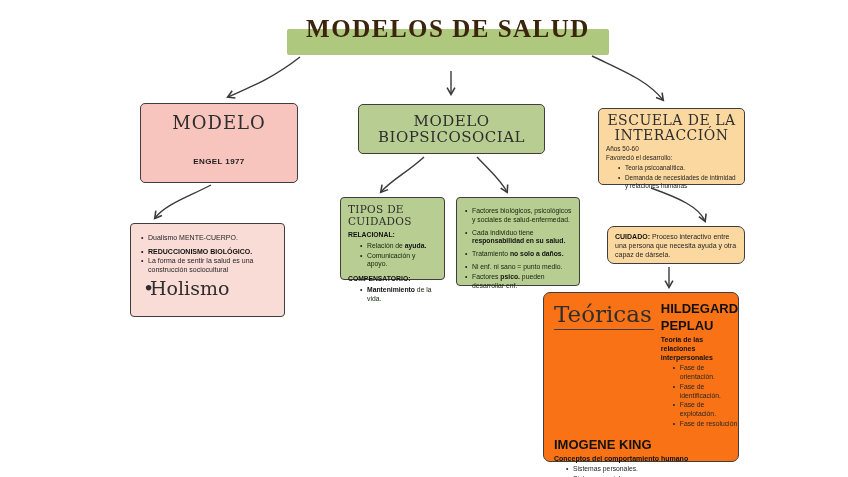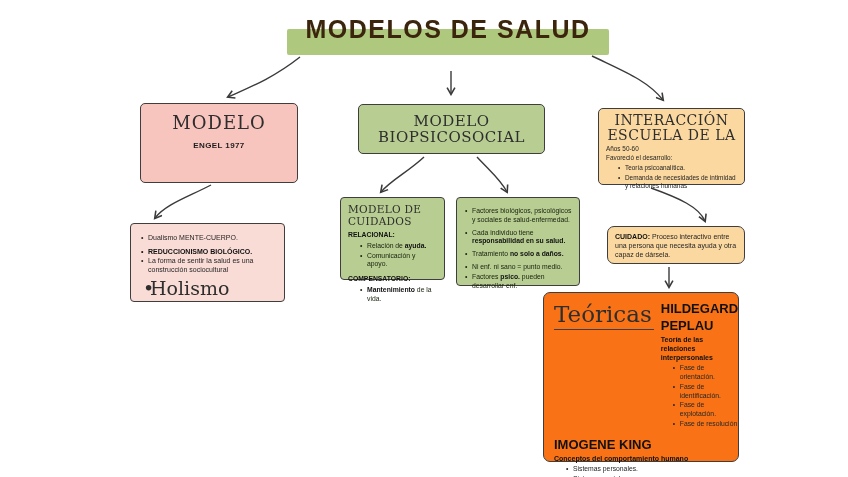--- a/index.html
+++ b/index.html
@@ -6,38 +6,38 @@
   #canvas{position:relative;width:848px;height:477px;background:#ffffff;overflow:hidden;
           font-family:"Liberation Sans",sans-serif;color:#262626;}
   #arrows{position:absolute;left:0;top:0;width:848px;height:477px;pointer-events:none;}
 
   .box{position:absolute;box-sizing:border-box;border:1.2px solid #3e3e3e;border-radius:5px;}
   .script{font-family:"DejaVu Serif",serif;color:#2e2e2e;font-weight:500;}
 
   
   .banner{position:absolute;left:287px;top:29px;width:322px;height:26px;background:#aec87d;border-radius:2px;}
   .main-title{position:absolute;left:226px;top:15px;width:444px;text-align:center;
-              font-family:Liberation Sans, sans-serif;font-weight:bold;font-size:25px;
+              font-family:Liberation Serif, serif;font-weight:bold;font-size:25px;
               letter-spacing:1.5px;color:#3b250d;}
 
   
   .n-biomedico{left:140px;top:103px;width:158px;height:80px;background:#f8c5be;text-align:center;padding-top:10px;}
   .n-biomedico .t{font-size:18px;line-height:1.05;letter-spacing:1px;}
-  .n-biomedico .sub{font-size:8px;font-weight:bold;margin-top:8px;letter-spacing:.4px;color:#1d1d1d;}
+  .n-biomedico .sub{font-size:8px;font-weight:bold;margin-top:24px;letter-spacing:.4px;color:#1d1d1d;}
 
   .n-biopsico{left:358px;top:104px;width:187px;height:50px;background:#b8cd92;
               display:flex;align-items:center;justify-content:center;text-align:center;}
   .n-biopsico .t{font-size:15px;line-height:1.1;letter-spacing:.5px;}
 
   .n-interaccion{left:598px;top:108px;width:147px;height:77px;background:#fbd8a0;padding:4px 7px 3px;}
   .n-interaccion .t{font-size:14px;line-height:1.05;text-align:center;letter-spacing:.5px;}
   .n-interaccion .body{font-size:6.4px;line-height:1.32;margin-top:3px;color:#1f1f1f;}
 
   
-  .n-pinkdetail{left:130px;top:223px;width:155px;height:79px;background:#fadcd7;padding:9px 10px 12px;font-size:7px;line-height:1.3;border-radius:4px;}
+  .n-pinkdetail{left:130px;top:223px;width:155px;height:94px;background:#fadcd7;padding:9px 10px 12px;font-size:7px;line-height:1.3;border-radius:4px;}
   .n-pinkdetail .holismo{font-size:19px;margin-top:2px;margin-left:2px;}
 
   .n-tipos{left:340px;top:197px;width:105px;height:83px;background:#b8cd92;padding:5px 7px;border-radius:4px;}
   .n-tipos .t{font-size:10.5px;letter-spacing:.3px;}
   .n-tipos .body{font-size:6.8px;line-height:1.3;margin-top:4px;color:#17220c;}
   .n-tipos .hd{font-weight:bold;color:#111;}
   .gap{height:5px;}
 
   .n-factores{left:456px;top:197px;width:124px;height:89px;background:#b8cd92;padding:7px 6px;font-size:6.8px;line-height:1.3;border-radius:4px;color:#17220c;}
 
@@ -93,42 +93,42 @@
 
   <div class="box n-biopsico">
     <div class="script t">
       <div>MODELO</div>
       <div>BIOPSICOSOCIAL</div>
     </div>
   </div>
 
   <div class="box n-interaccion">
     <div class="script t">
+      <div>ESCUELA DE LA</div>
       <div>INTERACCIÓN</div>
-      <div>ESCUELA DE LA</div>
     </div>
     <div class="body">
       <div>Años 50-60</div>
       <div>Favoreció el desarrollo:</div>
       <ul class="bl">
         <li>Teoría psicoanalítica.</li>
         <li>Demanda de necesidades de intimidad y relaciones humanas</li>
       </ul>
     </div>
   </div>
 
   <div class="box n-pinkdetail">
     <div class="bullet-line" style="margin-bottom:5px;">Dualismo MENTE-CUERPO.</div>
     <div class="bullet-line" style="font-weight:bold;color:#111;">REDUCCIONISMO BIOLÓGICO.</div>
     <div class="bullet-line">La forma de sentir la salud es una construcción sociocultural</div>
     <div class="bullet-line script holismo">Holismo</div>
   </div>
 
   <div class="box n-tipos">
-    <div class="script t">MODELO DE CUIDADOS</div>
+    <div class="script t">TIPOS DE CUIDADOS</div>
     <div class="body">
       <div class="hd">RELACIONAL:</div>
       <ul class="bl">
         <li><span>Relación de </span><b>ayuda.</b></li>
         <li>Comunicación y apoyo.</li>
       </ul>
       <div class="gap"></div>
       <div class="hd">COMPENSATORIO:</div>
       <ul class="bl">
         <li><b>Mantenimiento</b><span> de la vida.</span></li>

